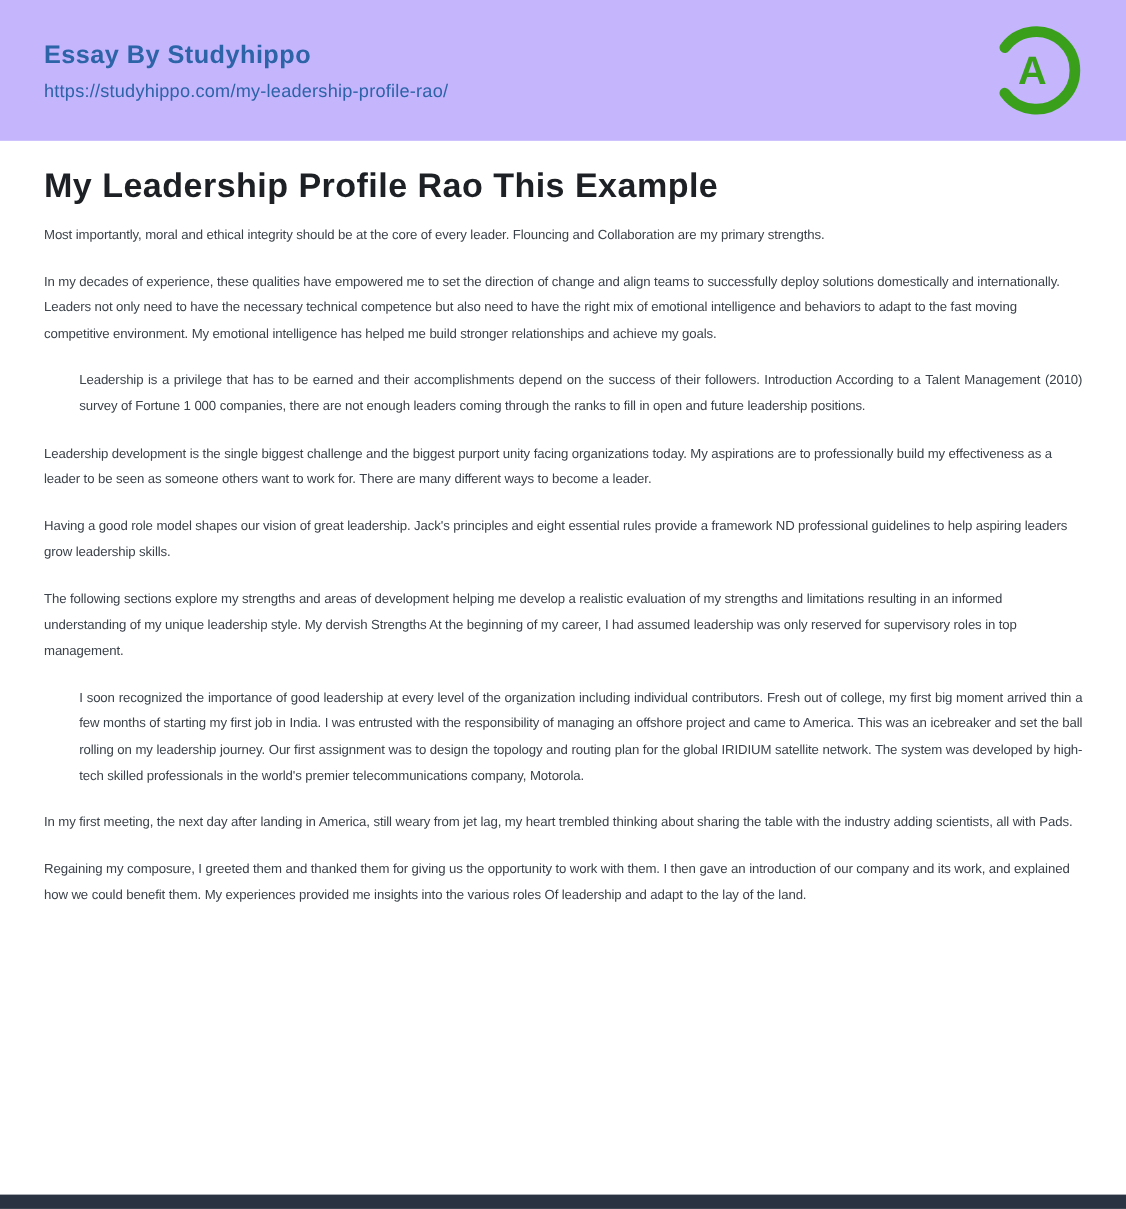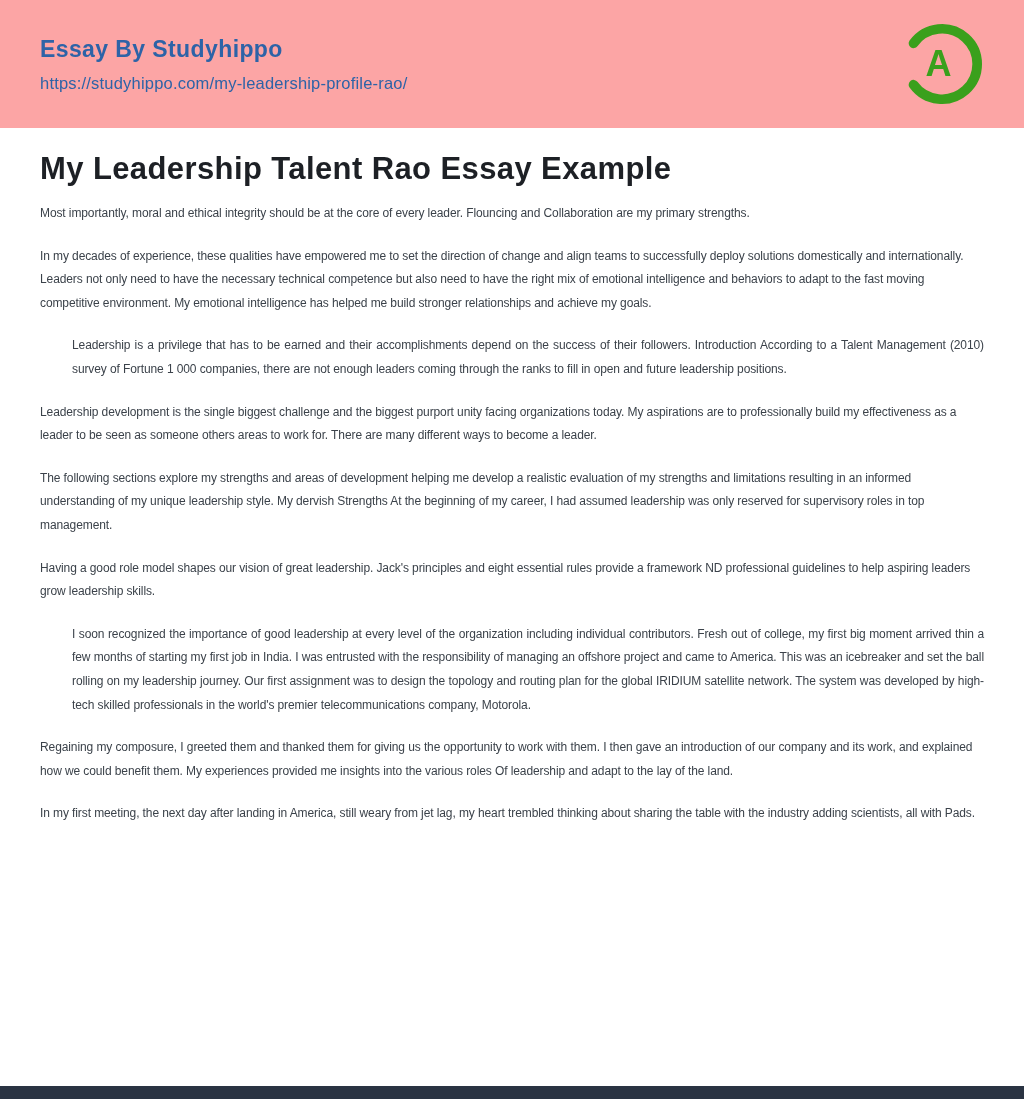--- a/index.html
+++ b/index.html
@@ -67,43 +67,43 @@
     bottom: 0;
     width: 100%;
     height: 13px;
   }
 </style>
 </head>
 <body>
 
 <div class="page">
 
-  <div class="header" style="background: #fca5a5;">
+  <div class="header" style="background: #c4b5fd;">
     <h1 class="site-label" style="color: rgb(45, 99, 167);">Essay By Studyhippo</h1>
     <p class="site-url" style="color: rgb(45, 99, 167);">https://studyhippo.com/my-leadership-profile-rao/</p>
 
     <div class="logo">
       <svg viewBox="0 0 100 100" width="88" height="88">
         <path id="logo-arc" d="M 17.6 26.5 A 40 40 0 1 1 17.6 73.5" fill="none" stroke-width="11" stroke-linecap="round" stroke="#3aa01c"></path>
         <text id="logo-letter" x="46" y="64" text-anchor="middle" font-size="41" font-weight="bold" font-family="Liberation Sans, sans-serif" fill="#3aa01c">A</text>
       </svg>
     </div>
   </div>
 
   <div class="content">
-    <h2 class="article-title">My Leadership Talent Rao Essay Example</h2>
+    <h2 class="article-title">My Leadership Profile Rao This Example</h2>
 
     <div>
         <p class="para">Most importantly, moral and ethical integrity should be at the core of every leader. Flouncing and Collaboration are my primary strengths.</p>
         <p class="para">In my decades of experience, these qualities have empowered me to set the direction of change and align teams to successfully deploy solutions domestically and internationally. Leaders not only need to have the necessary technical competence but also need to have the right mix of emotional intelligence and behaviors to adapt to the fast moving competitive environment. My emotional intelligence has helped me build stronger relationships and achieve my goals.</p>
         <p class="para justify">Leadership is a privilege that has to be earned and their accomplishments depend on the success of their followers. Introduction According to a Talent Management (2010) survey of Fortune 1 000 companies, there are not enough leaders coming through the ranks to fill in open and future leadership positions.</p>
-        <p class="para">Leadership development is the single biggest challenge and the biggest purport unity facing organizations today. My aspirations are to professionally build my effectiveness as a leader to be seen as someone others areas to work for. There are many different ways to become a leader.</p>
+        <p class="para">Leadership development is the single biggest challenge and the biggest purport unity facing organizations today. My aspirations are to professionally build my effectiveness as a leader to be seen as someone others want to work for. There are many different ways to become a leader.</p>
+        <p class="para">Having a good role model shapes our vision of great leadership. Jack's principles and eight essential rules provide a framework ND professional guidelines to help aspiring leaders grow leadership skills.</p>
         <p class="para">The following sections explore my strengths and areas of development helping me develop a realistic evaluation of my strengths and limitations resulting in an informed understanding of my unique leadership style. My dervish Strengths At the beginning of my career, I had assumed leadership was only reserved for supervisory roles in top management.</p>
-        <p class="para">Having a good role model shapes our vision of great leadership. Jack's principles and eight essential rules provide a framework ND professional guidelines to help aspiring leaders grow leadership skills.</p>
         <p class="para justify">I soon recognized the importance of good leadership at every level of the organization including individual contributors. Fresh out of college, my first big moment arrived thin a few months of starting my first job in India. I was entrusted with the responsibility of managing an offshore project and came to America. This was an icebreaker and set the ball rolling on my leadership journey. Our first assignment was to design the topology and routing plan for the global IRIDIUM satellite network. The system was developed by high-tech skilled professionals in the world's premier telecommunications company, Motorola.</p>
+        <p class="para">In my first meeting, the next day after landing in America, still weary from jet lag, my heart trembled thinking about sharing the table with the industry adding scientists, all with Pads.</p>
         <p class="para">Regaining my composure, I greeted them and thanked them for giving us the opportunity to work with them. I then gave an introduction of our company and its work, and explained how we could benefit them. My experiences provided me insights into the various roles Of leadership and adapt to the lay of the land.</p>
-        <p class="para">In my first meeting, the next day after landing in America, still weary from jet lag, my heart trembled thinking about sharing the table with the industry adding scientists, all with Pads.</p>
       </div>
   </div>
 
   <div class="footer-bar" style="background: rgb(42, 51, 66);"></div>
 
 </div>
 
 </body></html>

